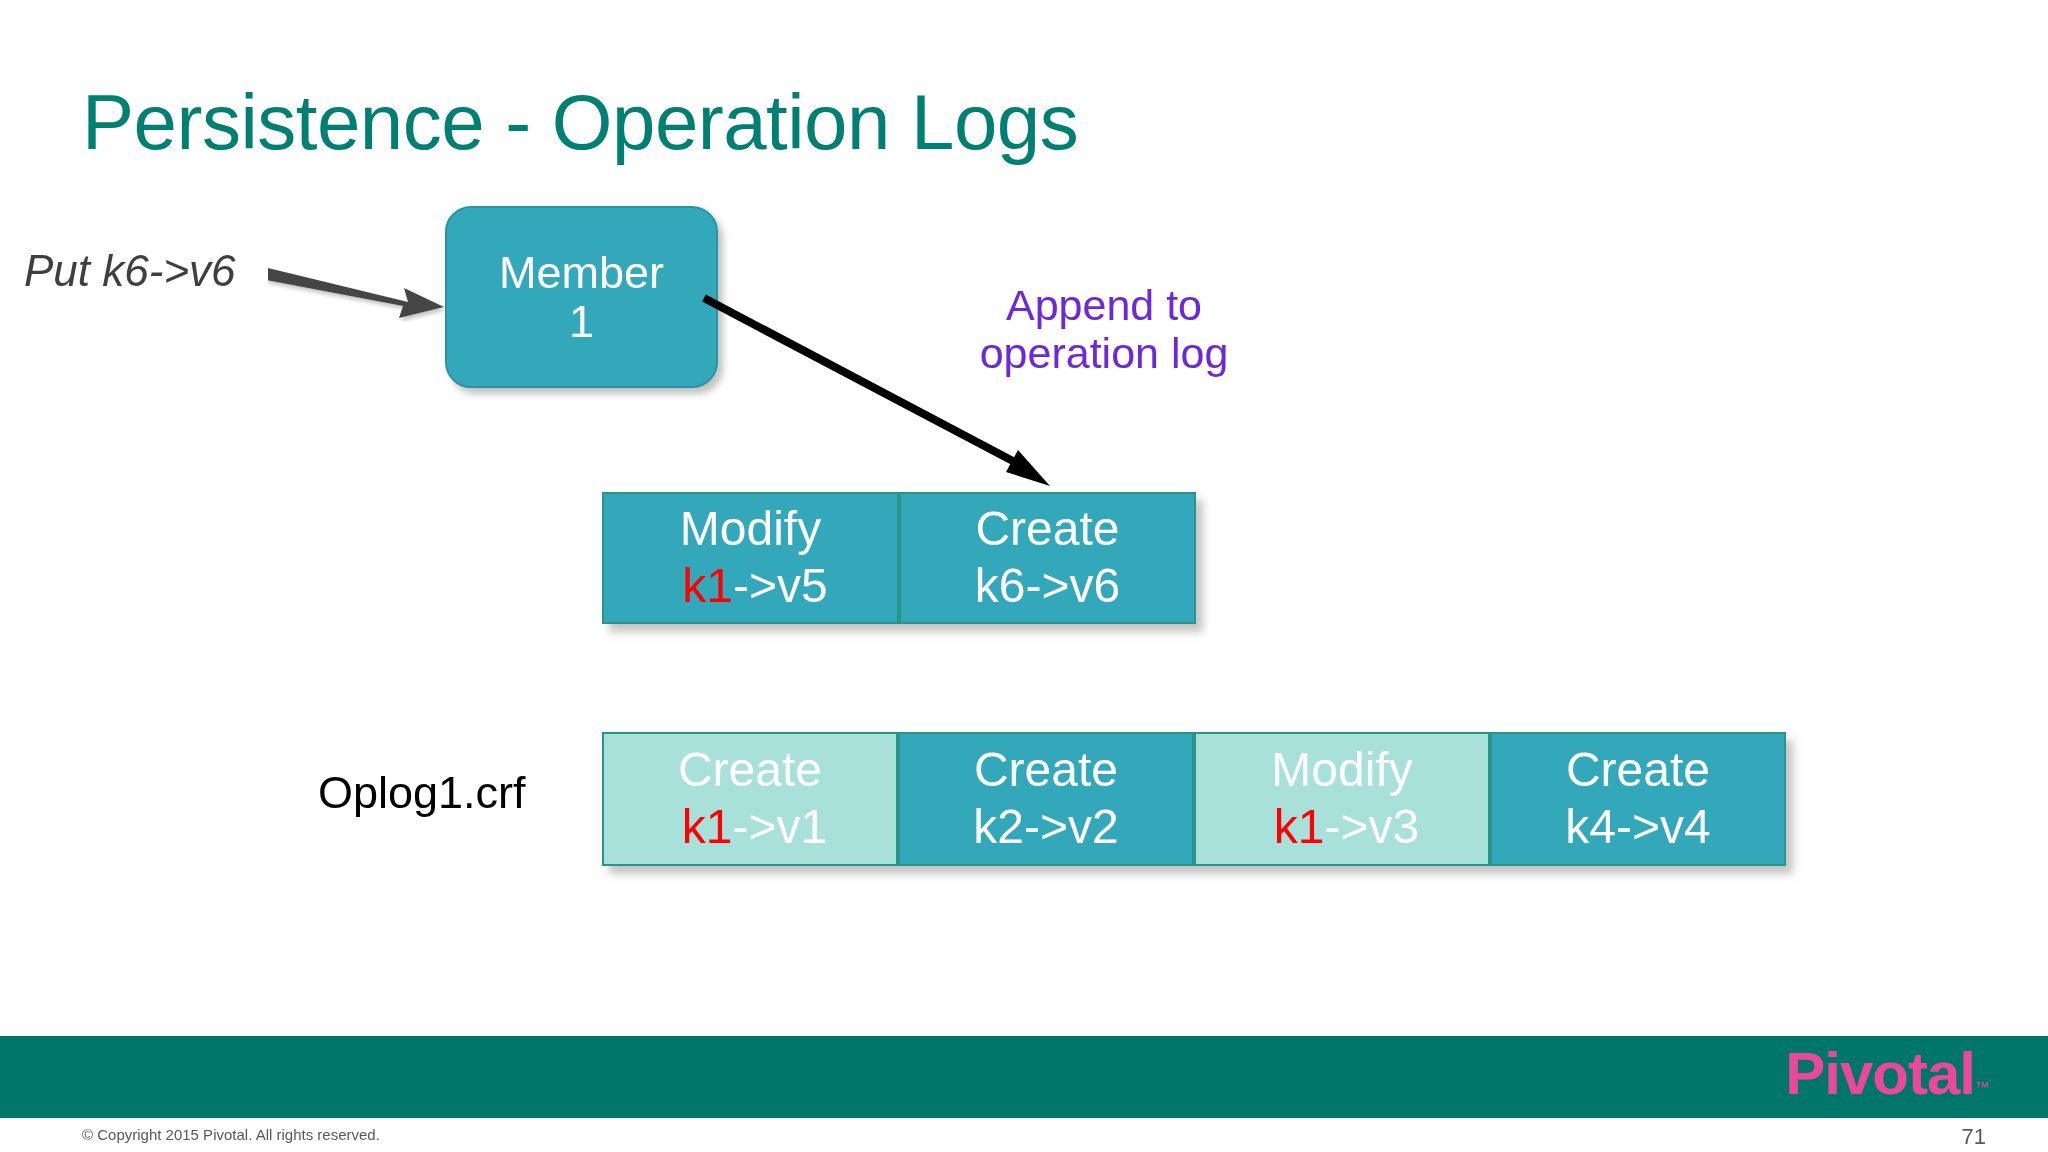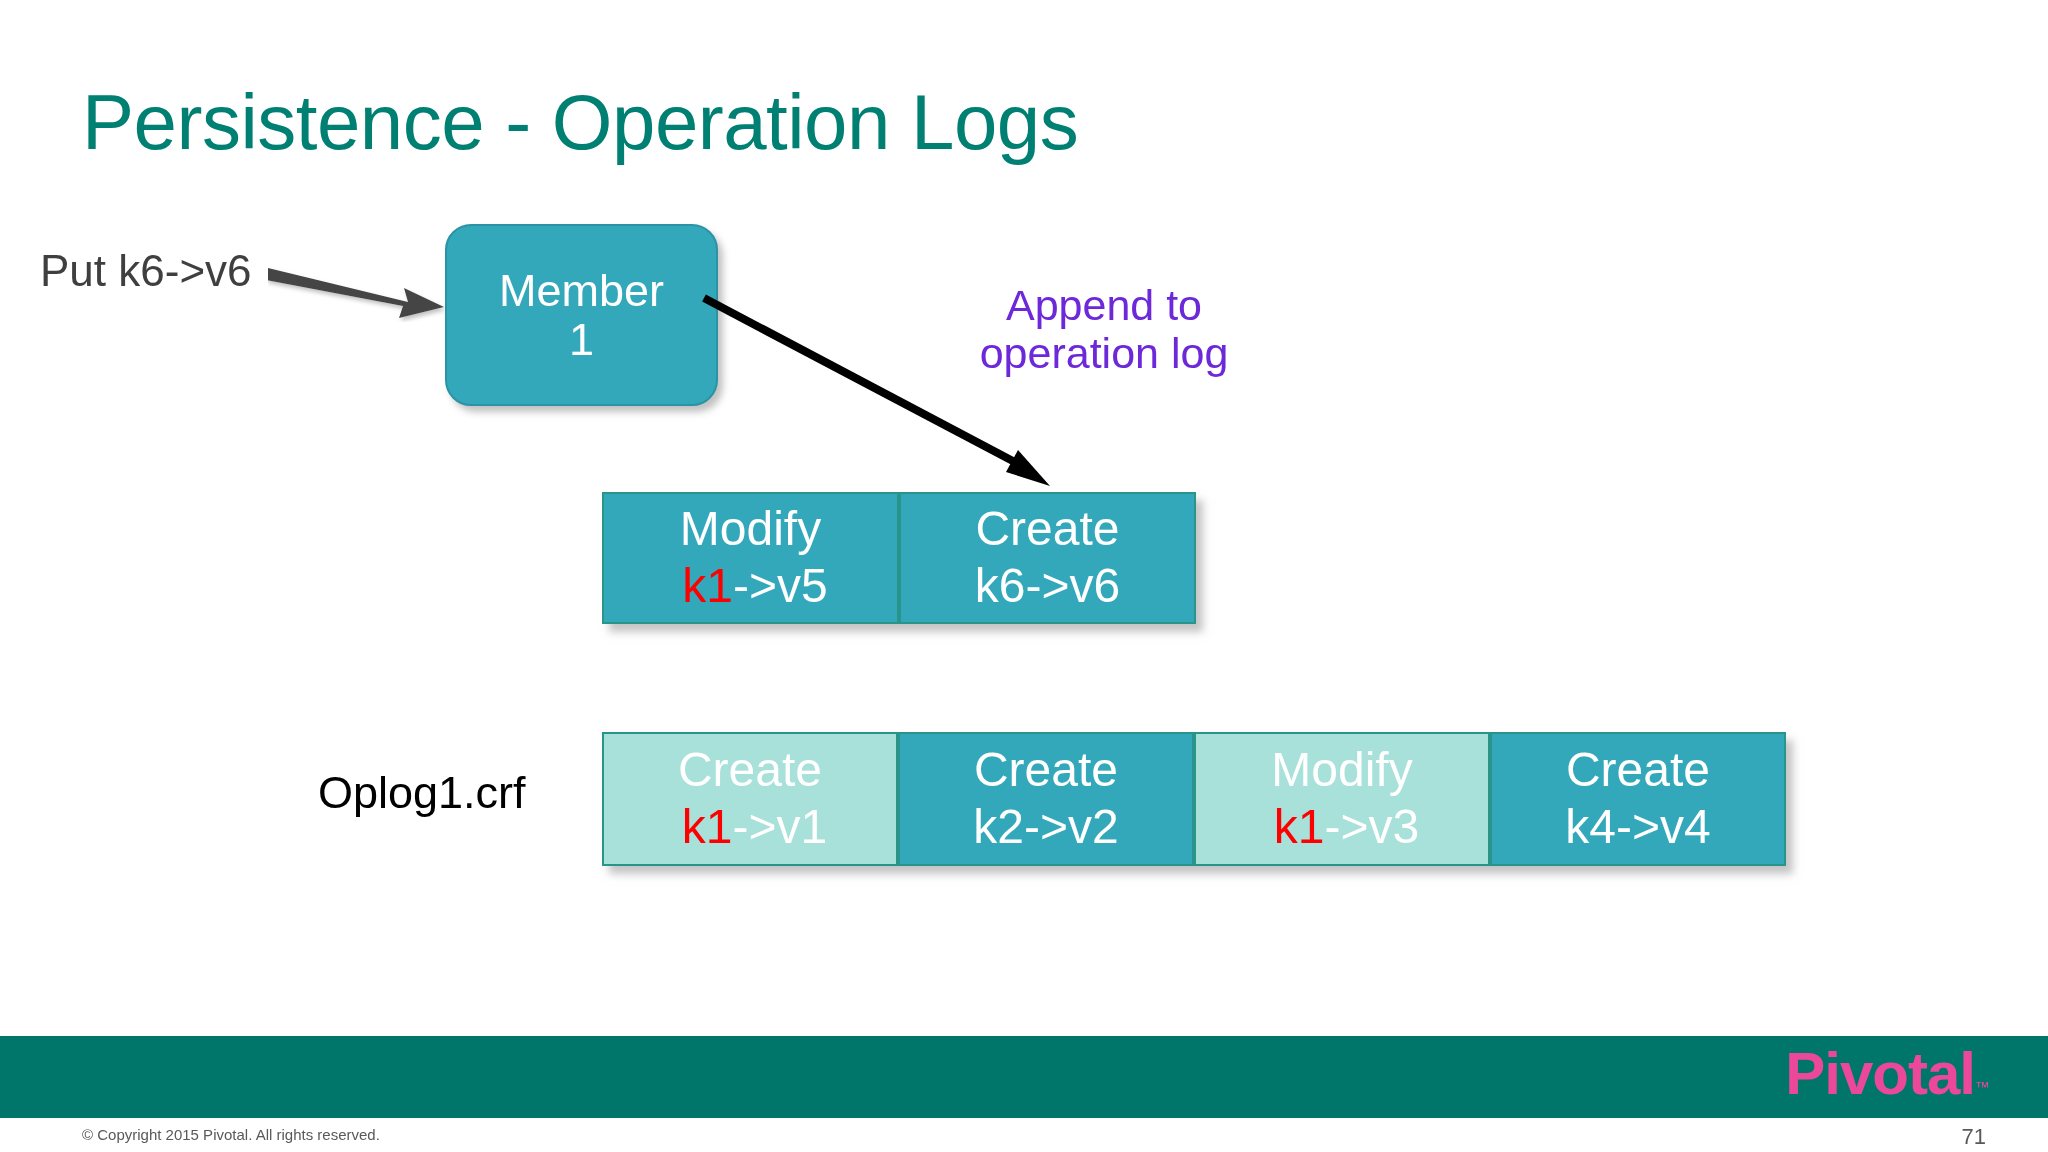--- a/index.html
+++ b/index.html
@@ -29,41 +29,42 @@
     font-weight: normal;
     color: #008072;
     letter-spacing: -0.5px;
     white-space: nowrap;
     margin-top: 24px;
   }
 
   
   #put-label {
     position: absolute;
-    left: 40px;
+    left: 24px;
     top: 246px;
     font-size: 44px;
     color: #3f3f3f;
     white-space: nowrap;
+    font-style: italic;
   }
 
   
   #put-arrow {
     position: absolute;
     left: 268px;
     top: 250px;
     width: 190px;
     height: 72px;
   }
 
   
   #member-box {
     position: absolute;
     left: 445px;
-    top: 224px;
+    top: 206px;
     width: 273px;
     height: 182px;
     background: #34a8bb;
     border: 2px solid #2b93a3;
     border-radius: 26px;
     box-shadow: 5px 6px 7px rgba(120,120,120,0.45);
     color: #ffffff;
     font-size: 45px;
     line-height: 1.1;
     display: flex;

